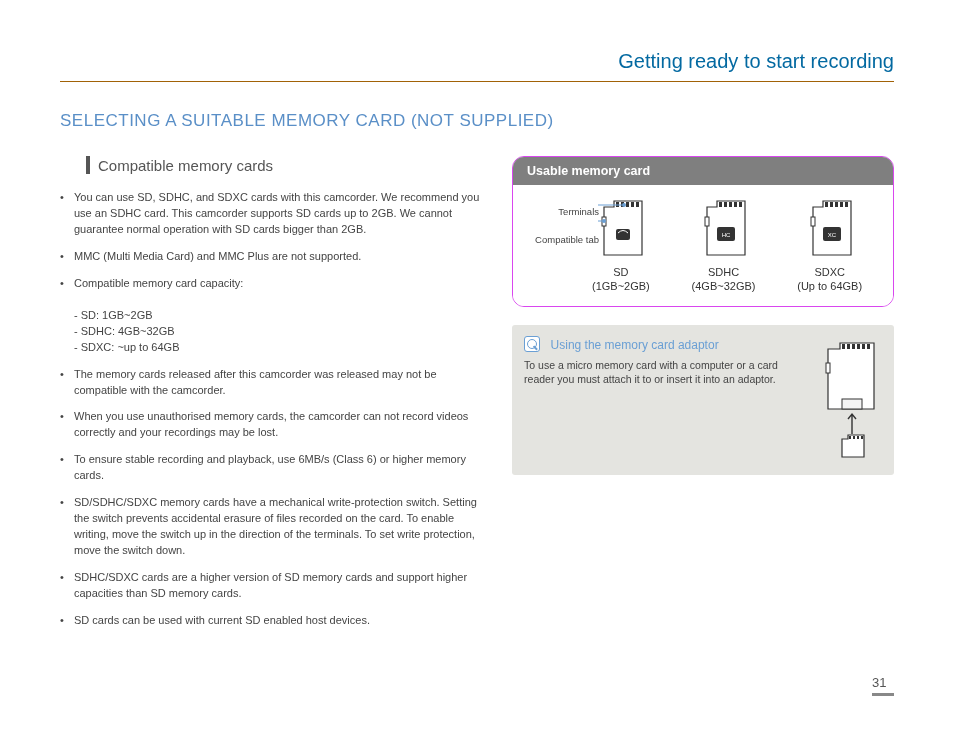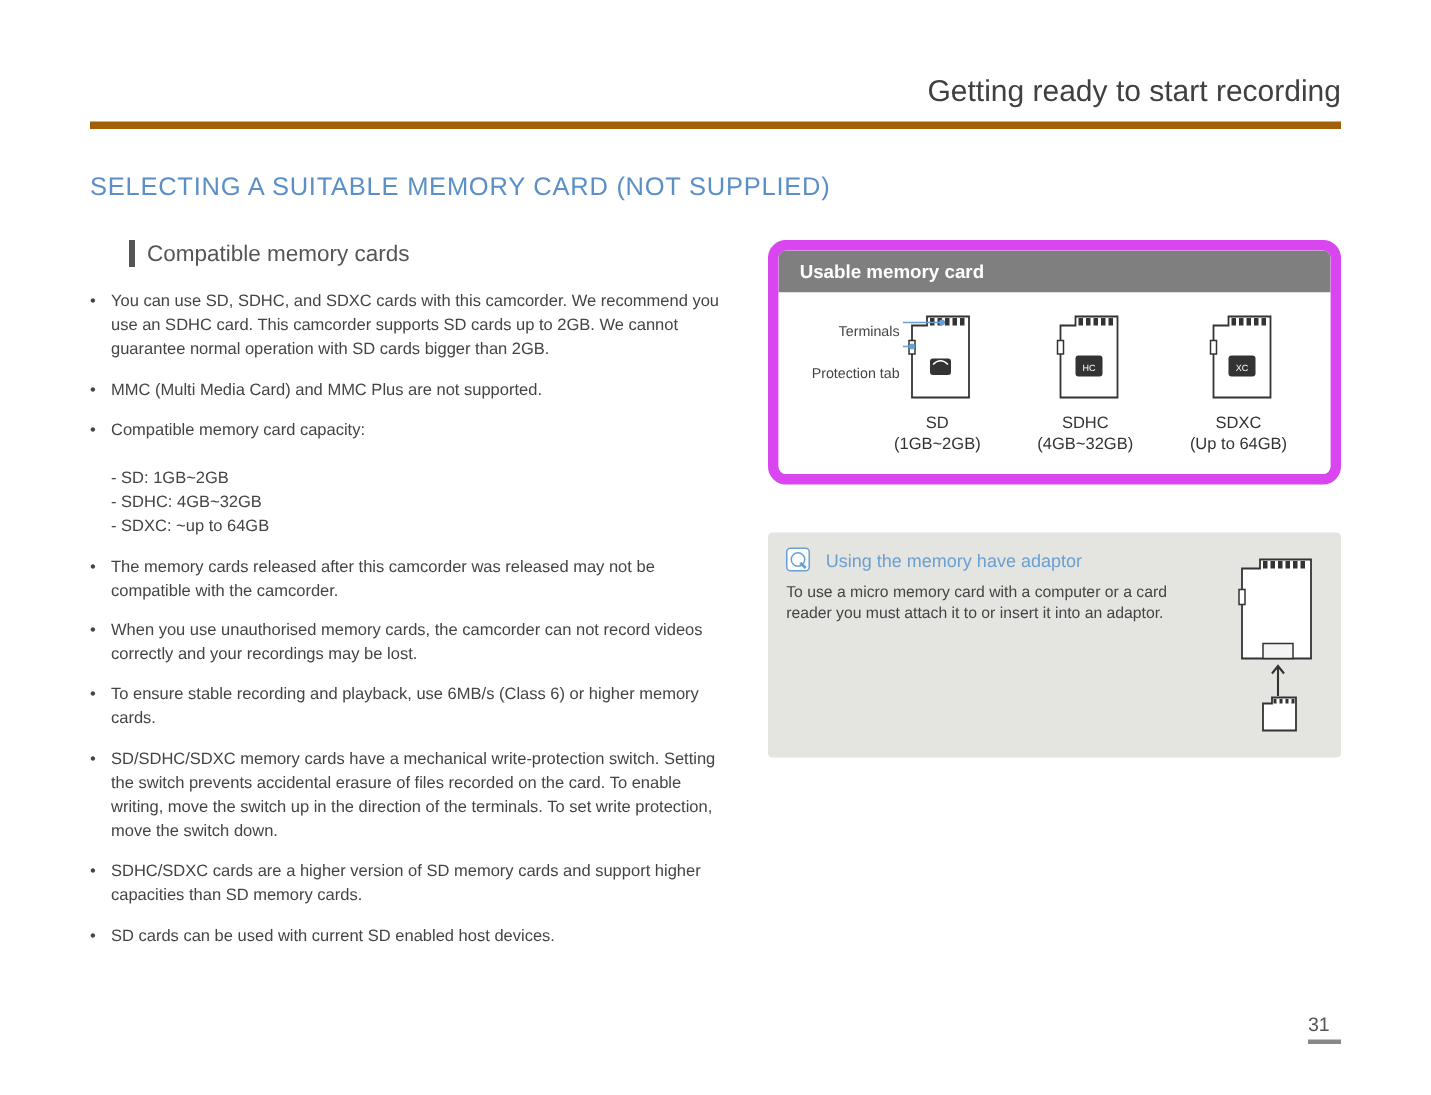--- a/index.html
+++ b/index.html
@@ -9,24 +9,24 @@
     width: 954px;
     height: 730px;
     position: relative;
     color: #333;
   }
   .page {
     padding: 50px 60px 40px 60px;
   }
   .chapter-title {
     text-align: right;
-    color: #404040;
+    color: #0369a1;
     font-size: 20px;
     font-weight: 400;
-    border-bottom: 5px solid #a16207;
+    border-bottom: 1px solid #a16207;
     padding-bottom: 8px;
     margin-bottom: 28px;
   }
   .main-heading {
     color: #5a8fc7;
     font-size: 17px;
     font-weight: 400;
     letter-spacing: 0.5px;
     margin-bottom: 24px;
     line-height: 1.3;
@@ -69,24 +69,24 @@
     content: "•";
     position: absolute;
     left: 0;
     top: 0;
     color: #444;
   }
   .sub-lines { padding-left: 0; margin-top: 16px; }
   .sub-lines div { }
   
   .panel {
-    border: 7px solid #d946ef;
+    border: 1px solid #d946ef;
     border-radius: 12px;
     overflow: hidden;
-    margin-bottom: 32px;
+    margin-bottom: 18px;
   }
   .panel-head {
     background: #7f7f7f;
     color: #fff;
     font-size: 12.5px;
     font-weight: bold;
     padding: 7px 14px;
   }
   .panel-body {
     background: #fff;
@@ -216,21 +216,21 @@
       </ul>
     </div>
 
     <div class="right-col">
       <div class="panel">
         <div class="panel-head">Usable memory card</div>
         <div class="panel-body">
           <div class="cards-row">
             <div class="pointer-labels">
               <div class="lbl1">Terminals</div>
-              <div>Protection tab</div>
+              <div>Compatible tab</div>
             </div>
 
             <div class="card-col" style="margin-left:48px;">
               <div class="sd-card">
                 <svg width="46" height="58" viewBox="0 0 46 58">
                   <path d="M6 8 L6 56 L44 56 L44 2 L16 2 L16 8 Z" fill="#fff" stroke="#333" stroke-width="1.2"></path>
                   <rect x="18" y="3" width="3" height="5" fill="#333"></rect>
                     <rect x="23" y="3" width="3" height="5" fill="#333"></rect>
                     <rect x="28" y="3" width="3" height="5" fill="#333"></rect>
                     <rect x="33" y="3" width="3" height="5" fill="#333"></rect>
@@ -284,21 +284,21 @@
               <div>SDXC</div>
               <div>(Up to 64GB)</div>
             </div>
 
           </div>
         </div>
       </div>
 
       <div class="info-box">
         <span class="info-icon"></span>
-        <span class="info-title">Using the memory have adaptor</span>
+        <span class="info-title">Using the memory card adaptor</span>
         <div class="info-text">To use a micro memory card with a computer or a card reader you must attach it to or insert it into an adaptor.</div>
         <div class="adaptor-illus">
           <svg width="70" height="120" viewBox="0 0 70 120">
 
             <path d="M16 10 L16 70 L62 70 L62 4 L28 4 L28 10 Z" fill="#fff" stroke="#333" stroke-width="1.2"></path>
             <rect x="30" y="5" width="3" height="5" fill="#333"></rect>
               <rect x="35" y="5" width="3" height="5" fill="#333"></rect>
               <rect x="40" y="5" width="3" height="5" fill="#333"></rect>
               <rect x="45" y="5" width="3" height="5" fill="#333"></rect>
               <rect x="50" y="5" width="3" height="5" fill="#333"></rect>

